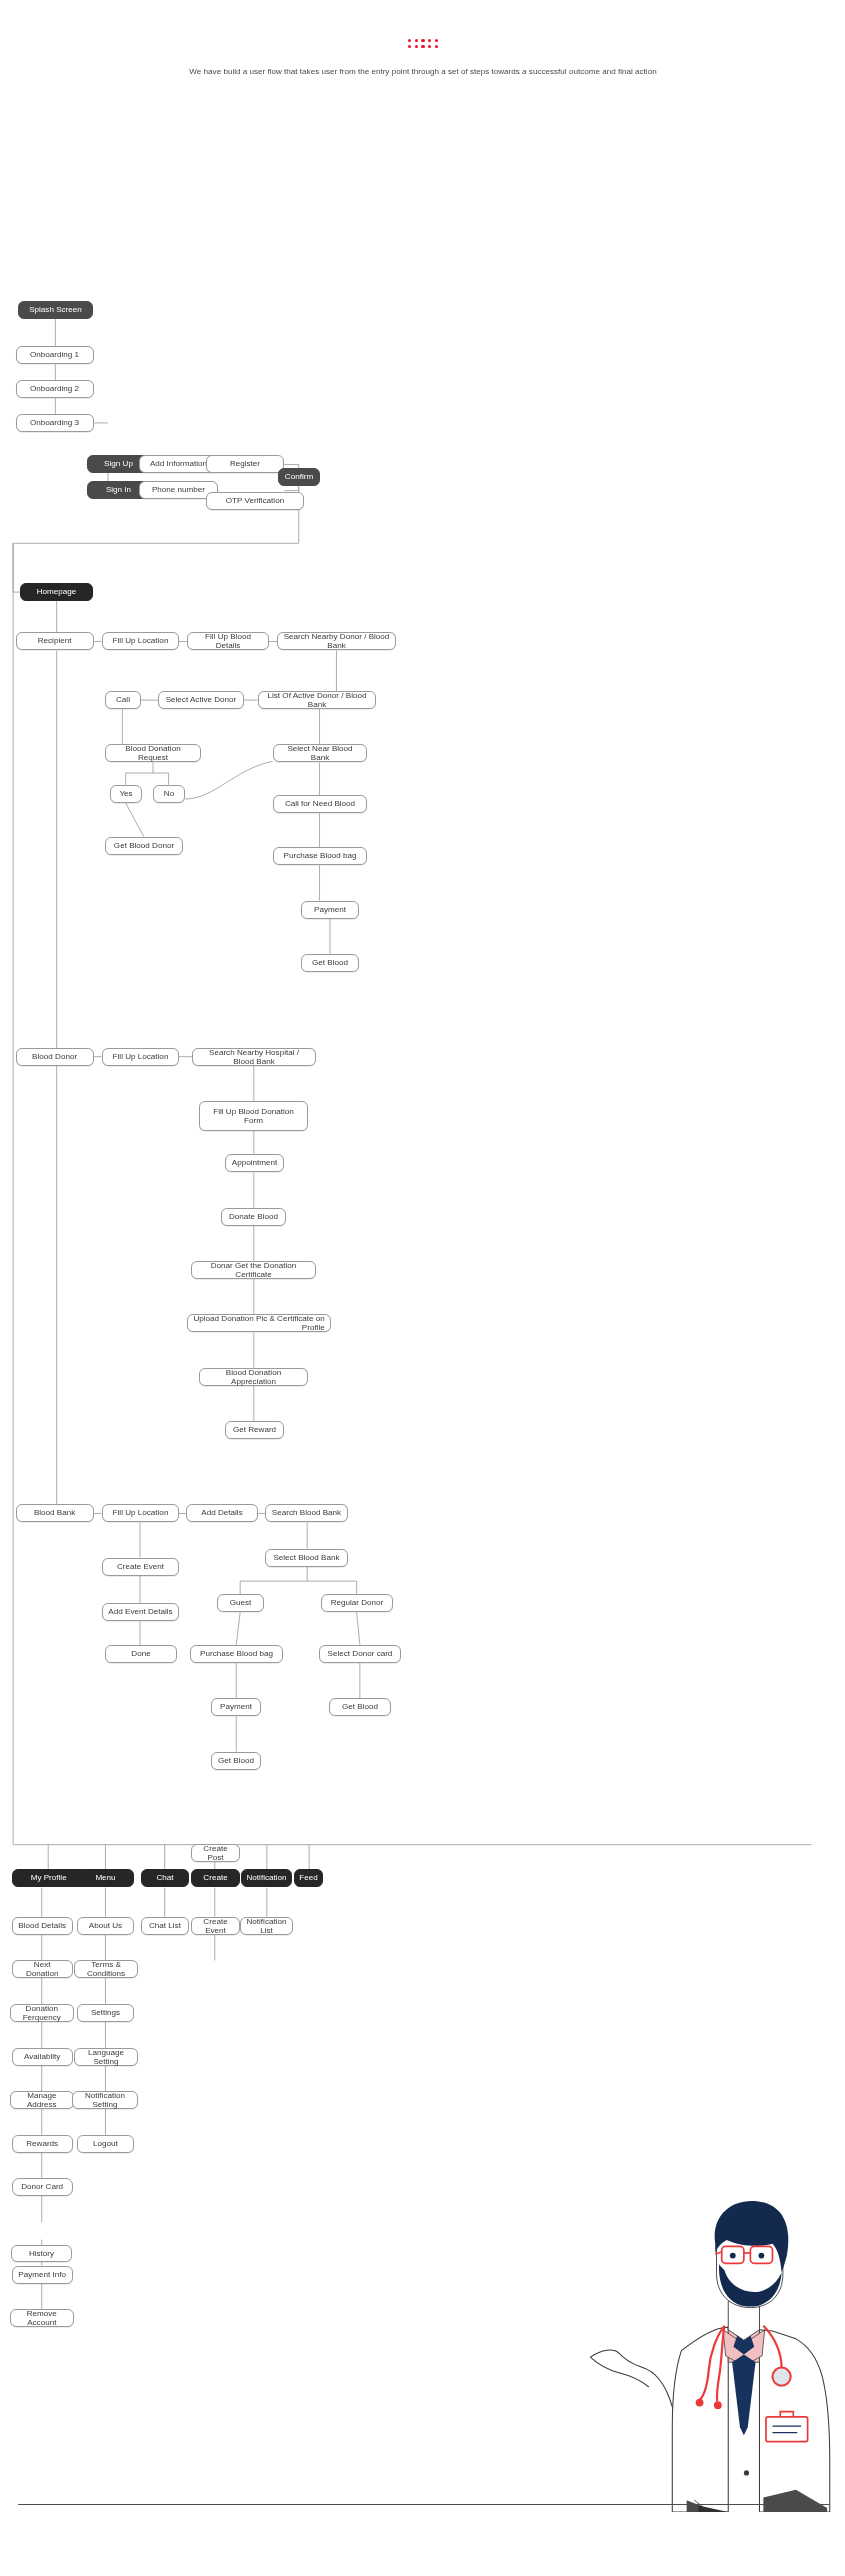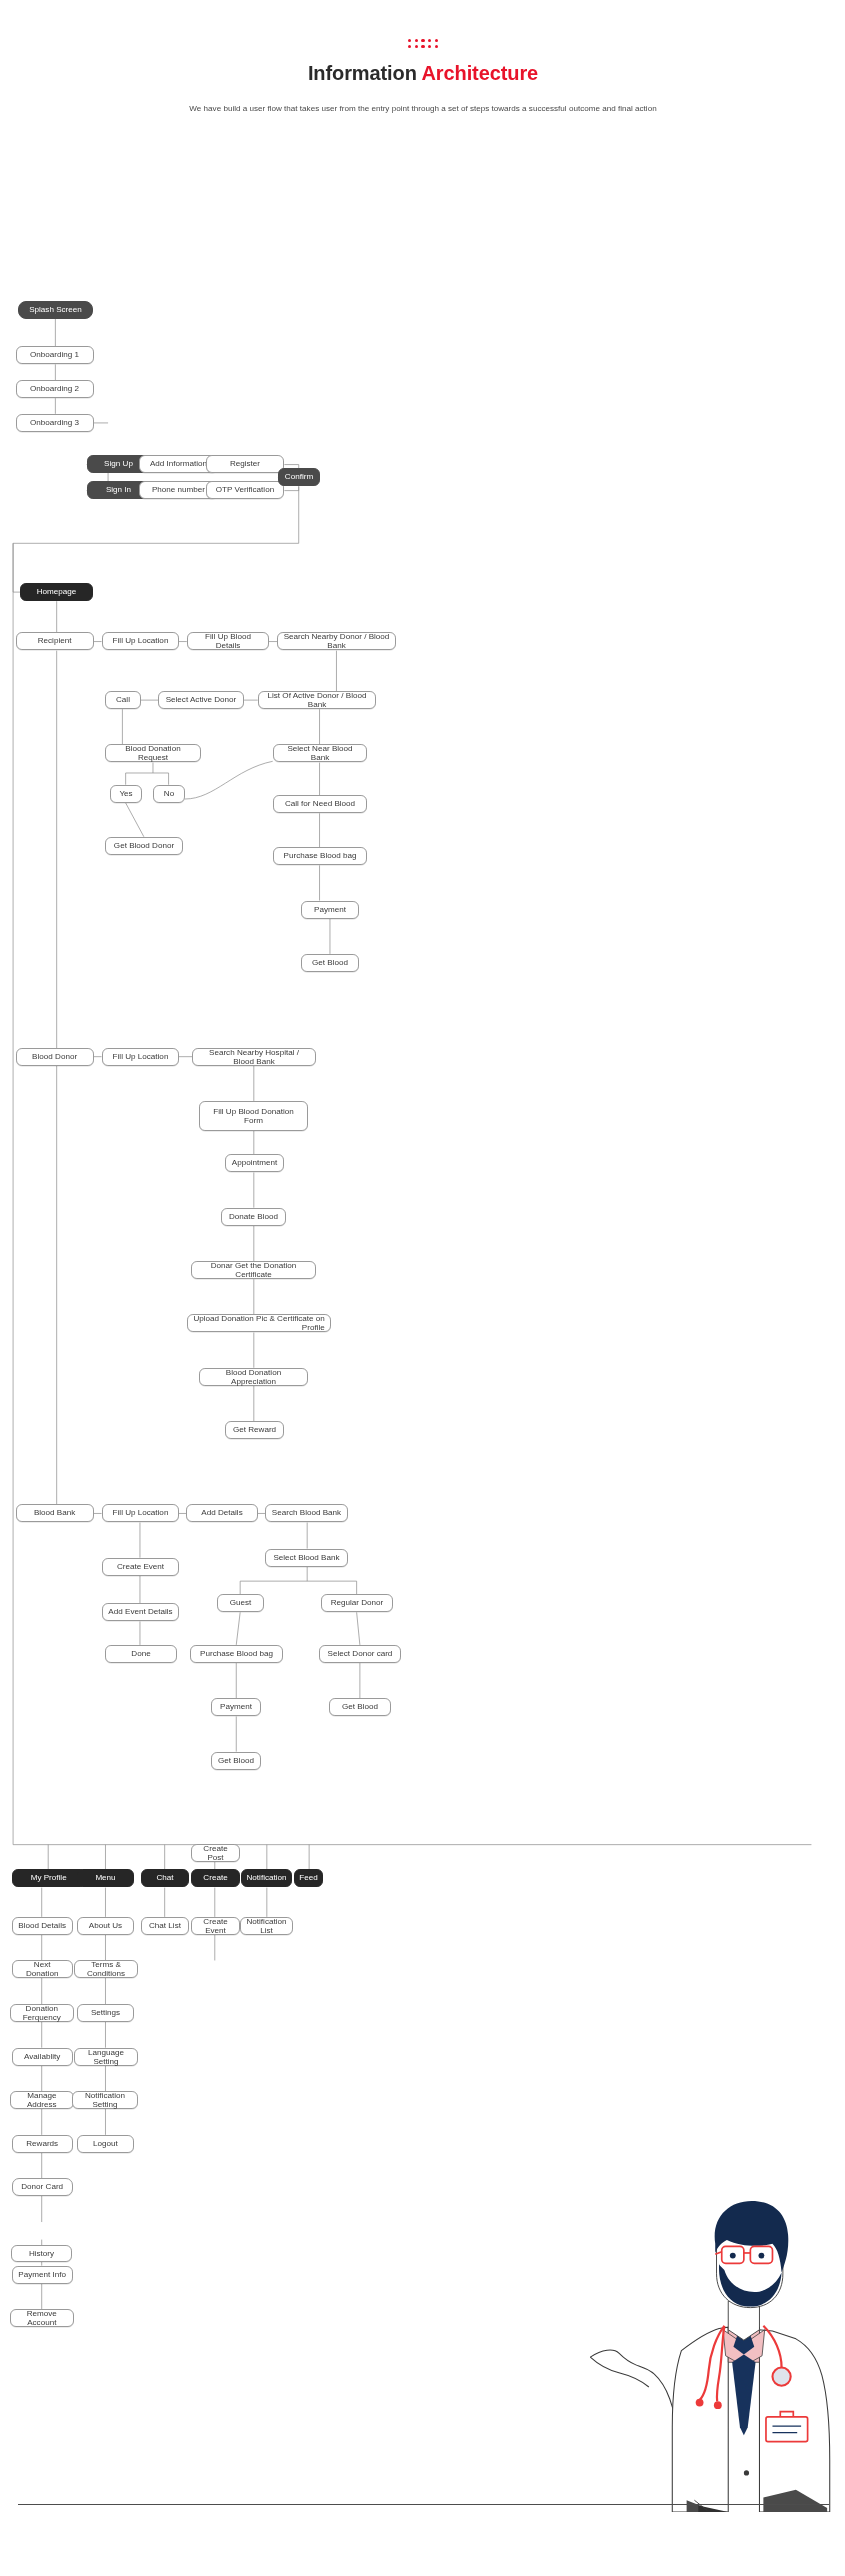--- a/index.html
+++ b/index.html
@@ -48,23 +48,20 @@
         <i class="dot"></i>
       </div>
     <div class="row">
         <i class="dot"></i>
         <i class="dot"></i>
         <i class="dot"></i>
         <i class="dot"></i>
         <i class="dot"></i>
       </div>
   </div>
-  <h1 id="page-title">
-    <span>Information </span><span class="accent">Architecture</span>
-  </h1>
   <p id="page-sub">We have build a user flow that takes user from the entry point through a set of steps towards a successful outcome and final action</p>
 </div>
 
 <div id="flow">
 
   <svg id="wires" viewBox="0 0 1300 3959" width="846" height="2576" fill="none" stroke="#8c8c8c" stroke-width="1.1" shape-rendering="geometricPrecision">
 
     <path d="M85,490 L85,532"></path>
     <path d="M85,560 L85,584"></path>
     <path d="M85,612 L85,636"></path>
@@ -189,30 +186,30 @@
 
     <path d="M253,2901 L253,2946"></path>
 
     <path d="M330,2901 L330,2946"></path>
     <path d="M330,2973 L330,3013"></path>
 
     <path d="M410,2901 L410,2946"></path>
   </svg>
 
   <div id="node-layer">
-      <div class="node dark" style="left: 18px; top: 301px; width: 75px; height: 18px; border-radius: 8px;">Splash Screen</div>
+      <div class="node dark" style="left: 18px; top: 301px; width: 75px; height: 18px;">Splash Screen</div>
       <div class="node" style="left: 15.6px; top: 346px; width: 78px; height: 18px;">Onboarding 1</div>
       <div class="node" style="left: 15.6px; top: 380px; width: 78px; height: 18px;">Onboarding 2</div>
       <div class="node" style="left: 15.6px; top: 414px; width: 78px; height: 18px; text-align: center;">Onboarding 3</div>
       <div class="node dark" style="left: 87px; top: 455px; width: 63px; height: 18px;">Sign Up</div>
       <div class="node" style="left: 139px; top: 455px; width: 79px; height: 18px;">Add Information</div>
       <div class="node" style="left: 206px; top: 455px; width: 78px; height: 18px;">Register</div>
       <div class="node dark" style="left: 87px; top: 481px; width: 63px; height: 18px;">Sign In</div>
       <div class="node" style="left: 139px; top: 481px; width: 79px; height: 18px;">Phone number</div>
-      <div class="node" style="left: 206px; top: 481px; width: 78px; height: 18px;">OTP Verification</div>
+      <div class="node" style="left: 206px; top: 492px; width: 98px; height: 18px;">OTP Verification</div>
       <div class="node dark" style="left: 278px; top: 468px; width: 42px; height: 18px;">Confirm</div>
       <div class="node darker" style="left: 20px; top: 583px; width: 73px; height: 18px;">Homepage</div>
       <div class="node" style="left: 15.6px; top: 632px; width: 78px; height: 18px;">Recipient</div>
       <div class="node" style="left: 102px; top: 632px; width: 77px; height: 18px;">Fill Up Location</div>
       <div class="node" style="left: 187px; top: 632px; width: 82px; height: 18px;">Fill Up Blood Details</div>
       <div class="node" style="left: 277px; top: 632px; width: 119px; height: 18px;">Search Nearby Donor /  Blood Bank</div>
       <div class="node" style="left: 105px; top: 691px; width: 36px; height: 18px;">Call</div>
       <div class="node" style="left: 158px; top: 691px; width: 86px; height: 18px;">Select Active Donor</div>
       <div class="node" style="left: 258px; top: 691px; width: 118px; height: 18px;">List Of Active Donor /  Blood Bank</div>
       <div class="node" style="left: 105px; top: 744px; width: 96px; height: 18px;">Blood Donation Request</div>

